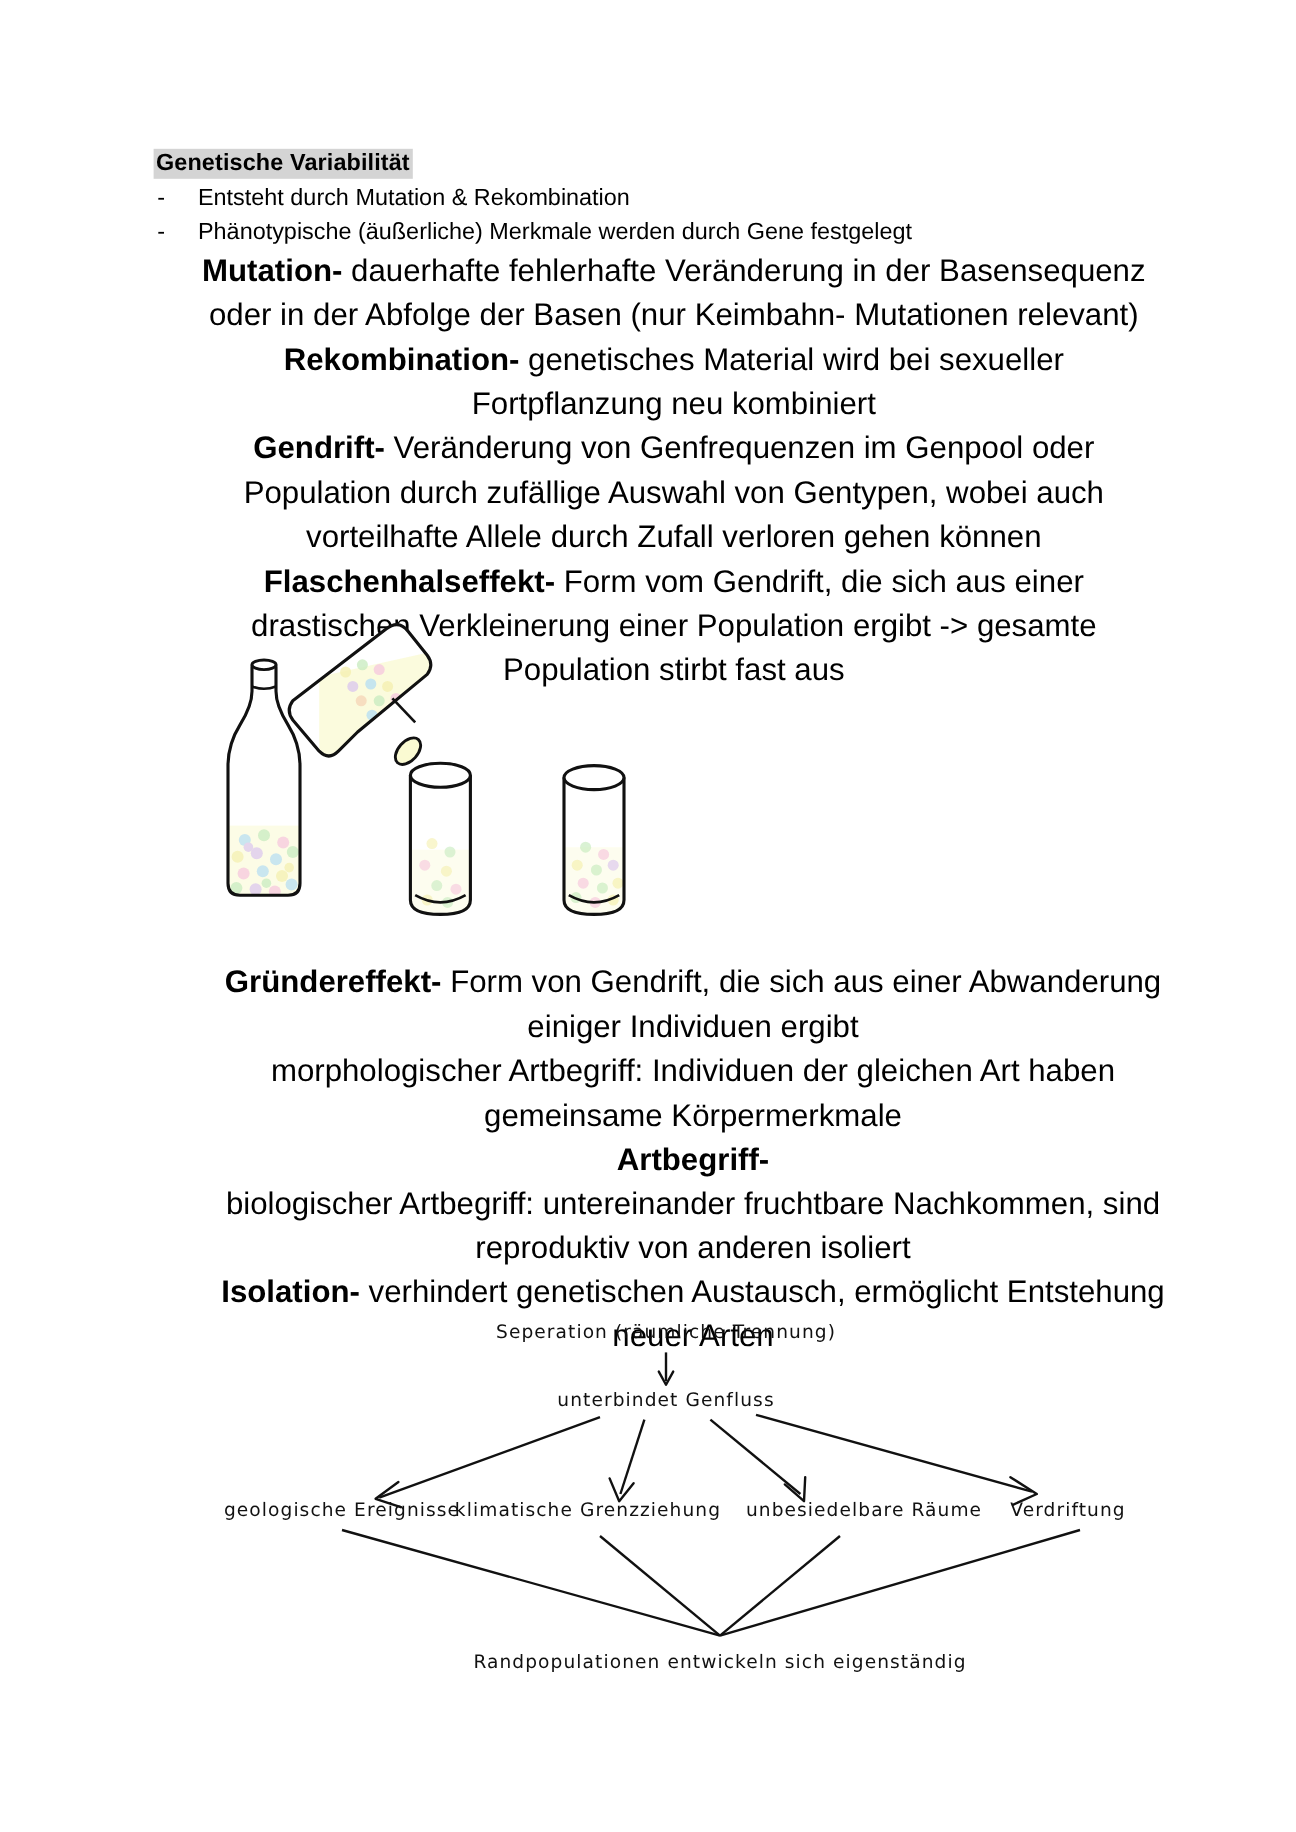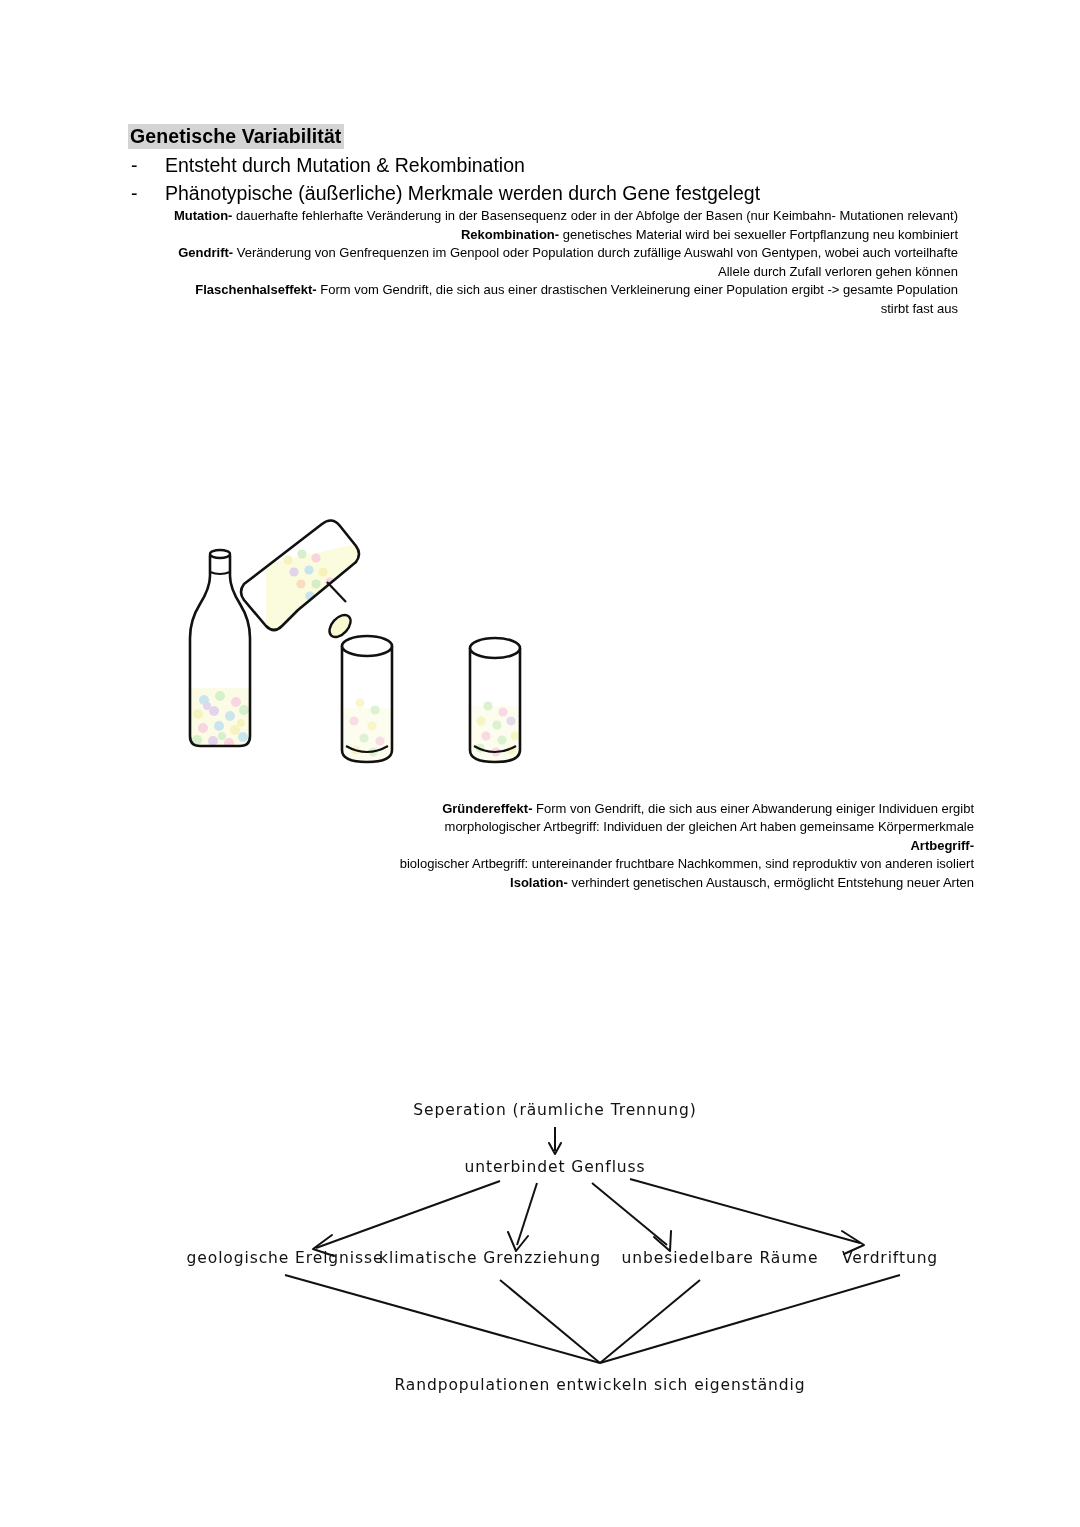--- a/index.html
+++ b/index.html
@@ -49,25 +49,25 @@
   }
   .bullet-mark {
     width: 37px;
     flex: 0 0 37px;
     text-align: left;
     padding-left: 3px;
   }
   .bullet-text { flex: 1 1 auto; }
 
   .para {
-    font-size: 13px;
+    font-size: 26px;
     line-height: 1.42;
     margin: 0;
     padding-left: 37px;
-    text-align: right;
+    text-align: center;
   }
   .para b { font-weight: bold; }
 
   
   .text-block-2 {
     position: absolute;
     left: 144px;
     top: 800px;
     width: 830px;
   }

